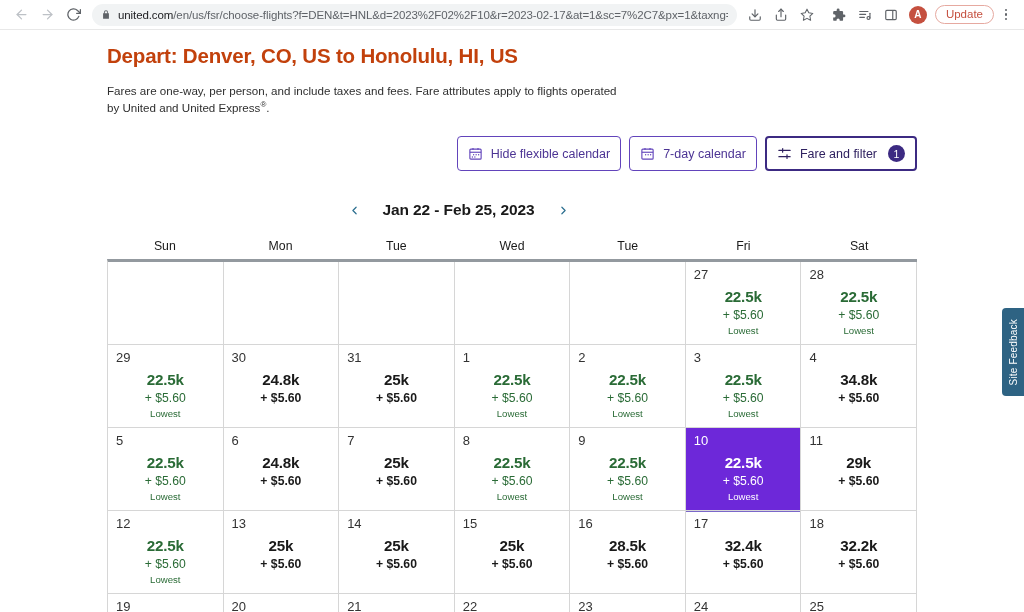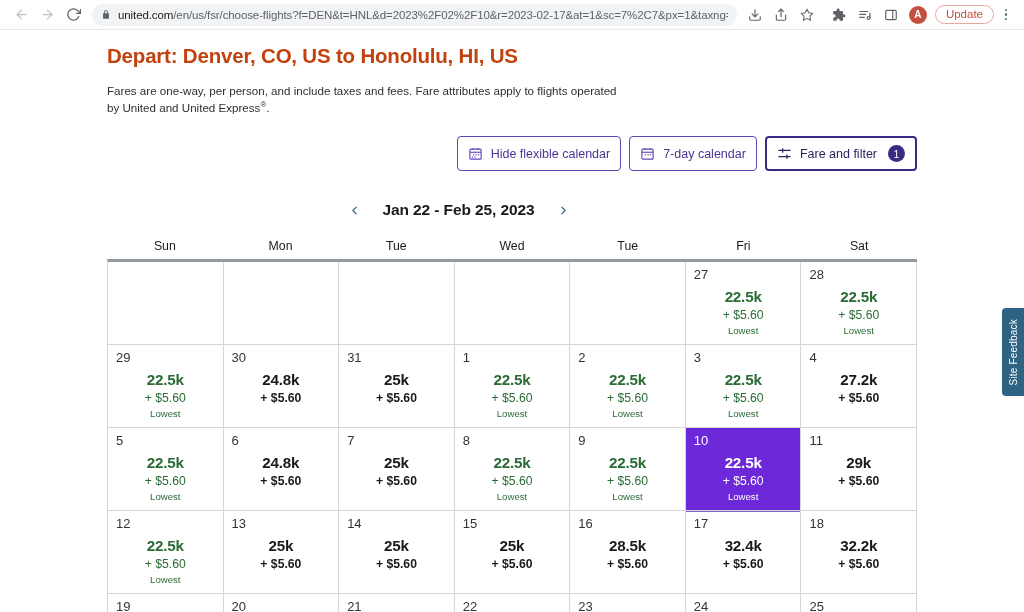--- a/index.html
+++ b/index.html
@@ -522,21 +522,21 @@
           <div class="daynum">3</div>
           <div class="fare">
             <div class="miles">22.5k</div>
             <div class="tax">+ $5.60</div>
             <div class="lowest">Lowest</div>
           </div>
         </div>
         <div class="cell">
           <div class="daynum">4</div>
           <div class="fare">
-            <div class="miles">27.2k</div>
+            <div class="miles">34.8k</div>
             <div class="tax">+ $5.60</div>
           </div>
         </div>
         <div class="cell lowest-fare">
           <div class="daynum">5</div>
           <div class="fare">
             <div class="miles">22.5k</div>
             <div class="tax">+ $5.60</div>
             <div class="lowest">Lowest</div>
           </div>

